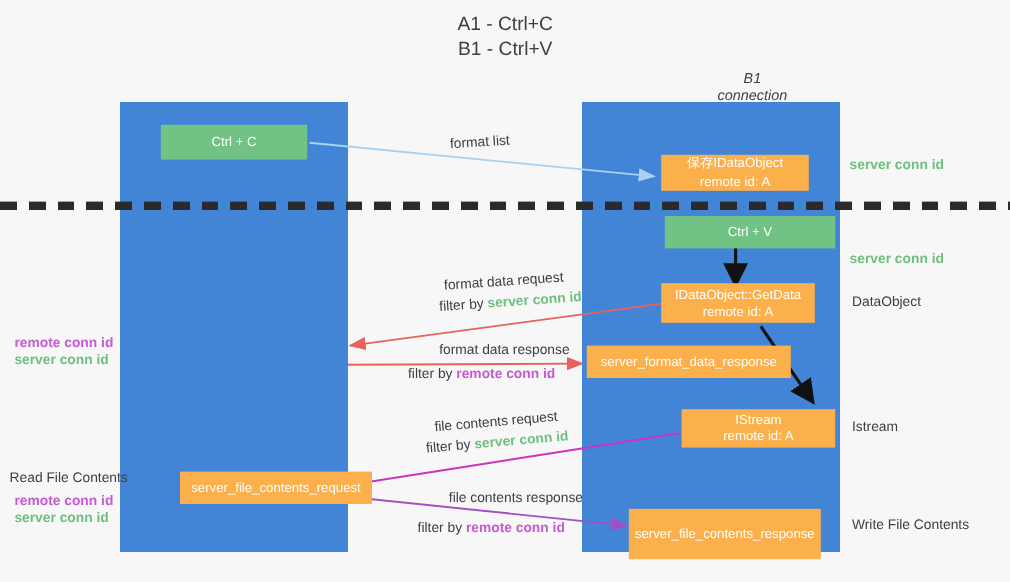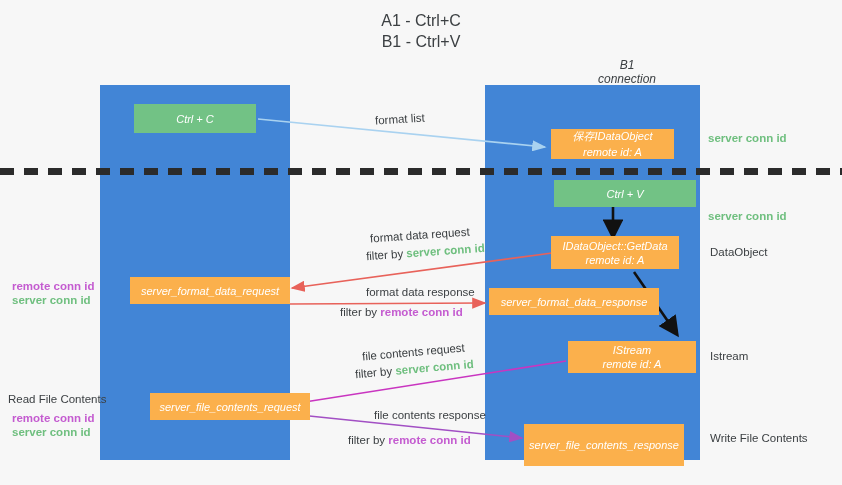--- a/index.html
+++ b/index.html
@@ -29,21 +29,21 @@
   .lane{position:absolute;background:#4285d6;}
 
   
   .node{
     position:absolute;box-sizing:border-box;
     display:flex;flex-direction:column;align-items:center;justify-content:center;
     color:#ffffff;font-size:11px;line-height:14px;text-align:center;
   }
   .node.green{background:#72c285;}
   .node.orange{background:#fbb04c;}
-  .node span{display:block;font-style:italic;}
+  .node span{display:block;}
 
   
   .tx{position:absolute;font-size:11.5px;line-height:15px;color:#3c4043;white-space:nowrap;}
   .tx.b{font-weight:bold;}
   .green-t{color:#6fbf7f;font-weight:bold;}
   .purple-t{color:#c45bd0;font-weight:bold;}
   .blk{color:#3c4043;}
 
   
   .dashed{
@@ -98,23 +98,20 @@
 
     <line x1="566" y1="361" x2="292" y2="404" stroke="#c935c0" stroke-width="1.6" marker-end="url(#ah-magenta)"></line>
 
     <line x1="290" y1="414" x2="522" y2="438" stroke="#a24fc4" stroke-width="1.6" marker-end="url(#ah-purple)"></line>
   </svg>
 
   <div class="node green" style="left:134px;top:104px;width:122px;height:29px;">
     <span>Ctrl + C</span>
   </div>
 
-  <div class="node orange" style="left:130px;top:277px;width:160px;height:27px;">
-    <span>server_format_data_request</span>
-  </div>
 
   <div class="node orange" style="left:130px;top:393px;width:160px;height:27px;margin-left:20px;">
     <span>server_file_contents_request</span>
   </div>
 
   <div class="node orange" style="left:551px;top:129px;width:123px;height:30px;justify-content:space-between;">
     <span>保存IDataObject</span>
     <span>remote id: A</span>
   </div>
 

